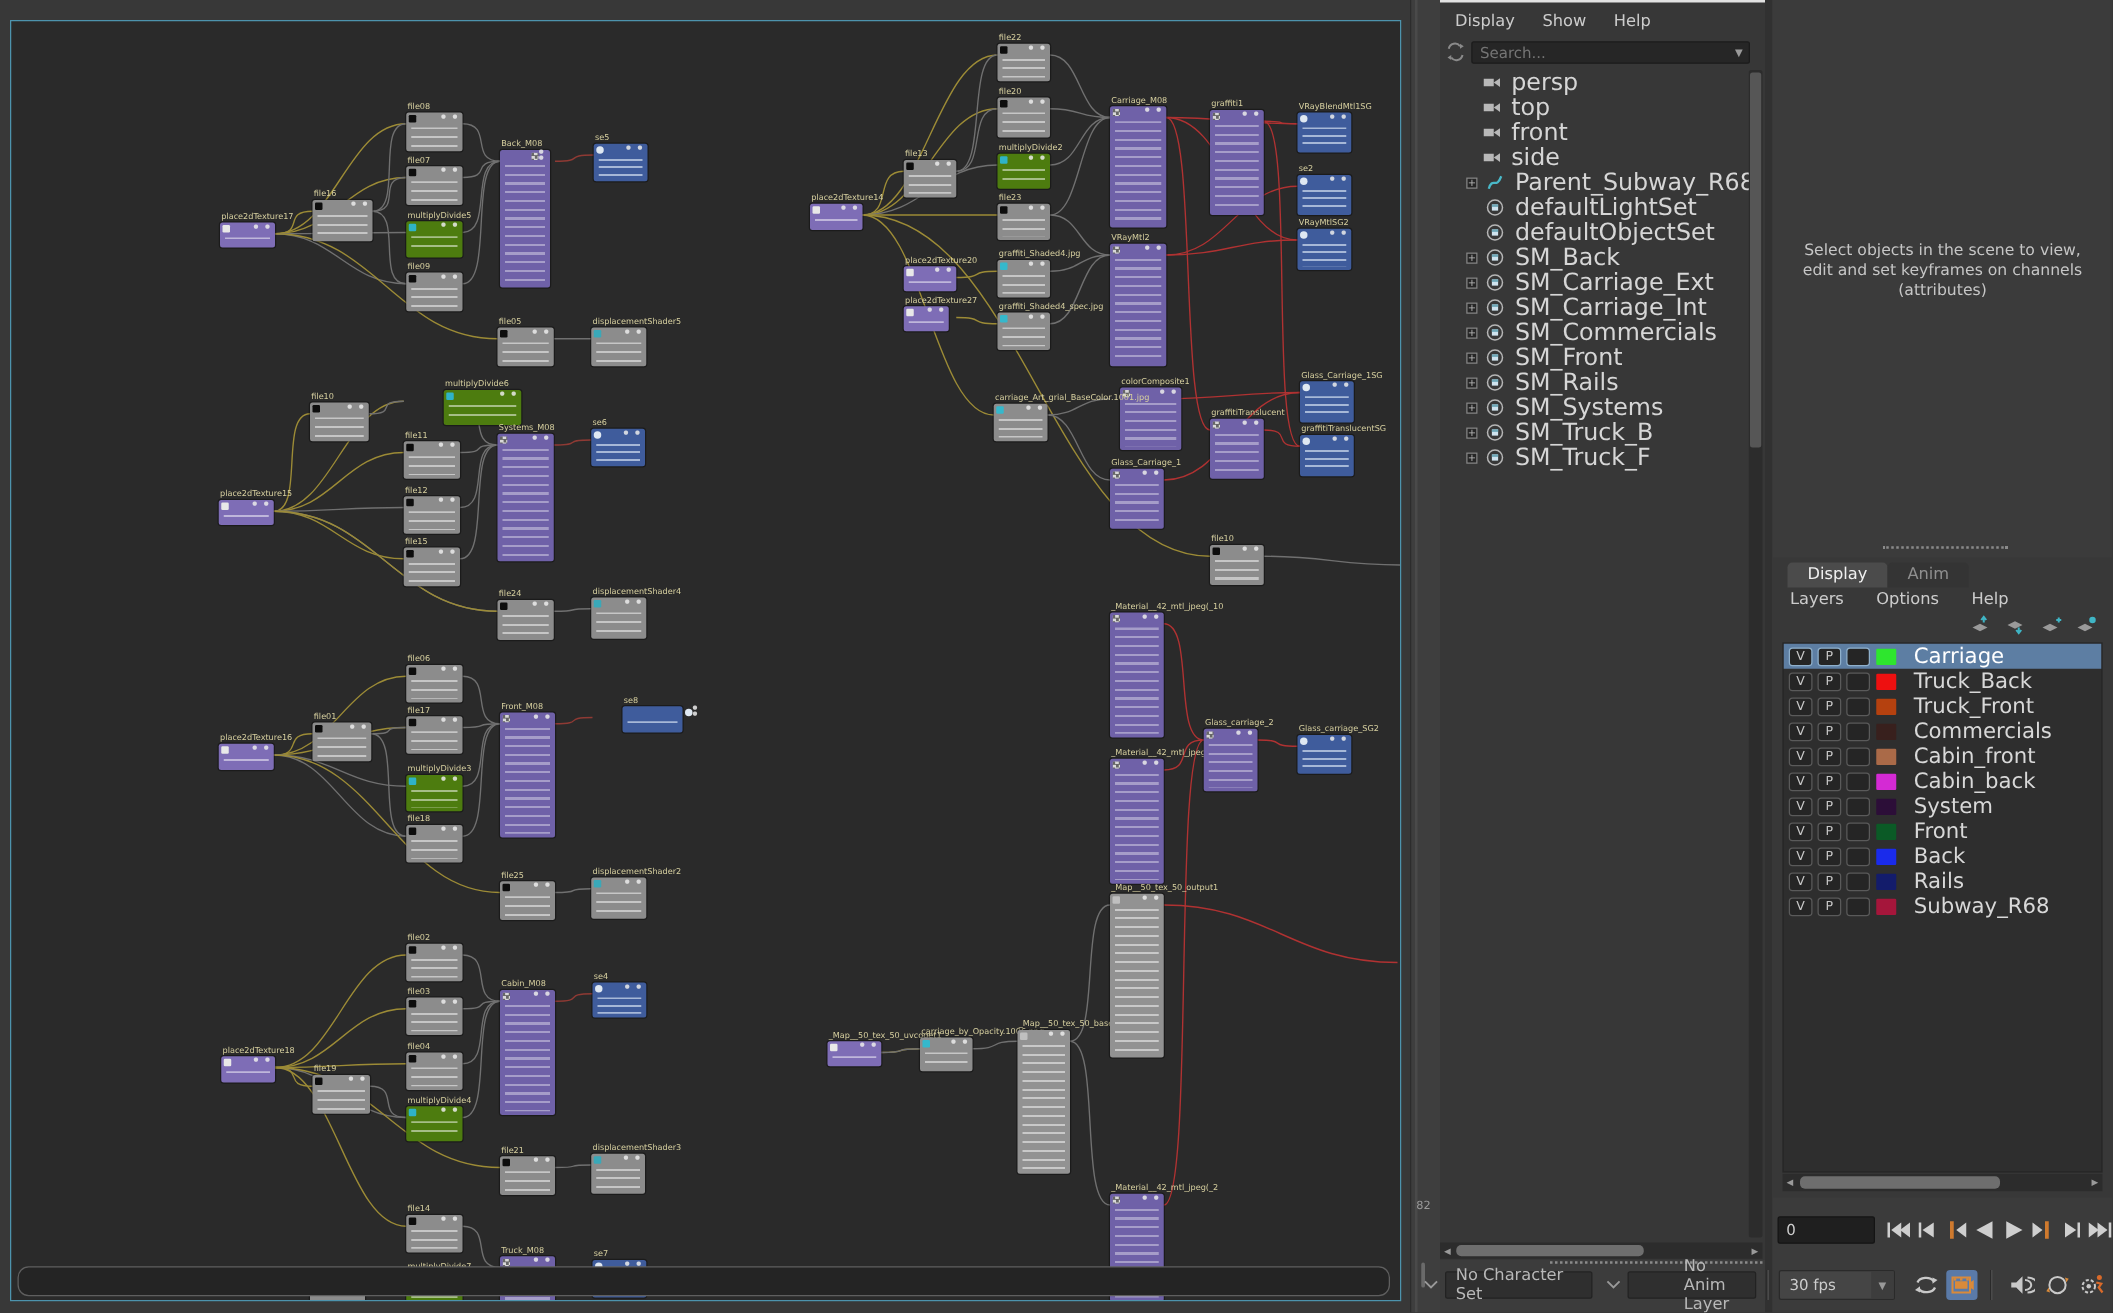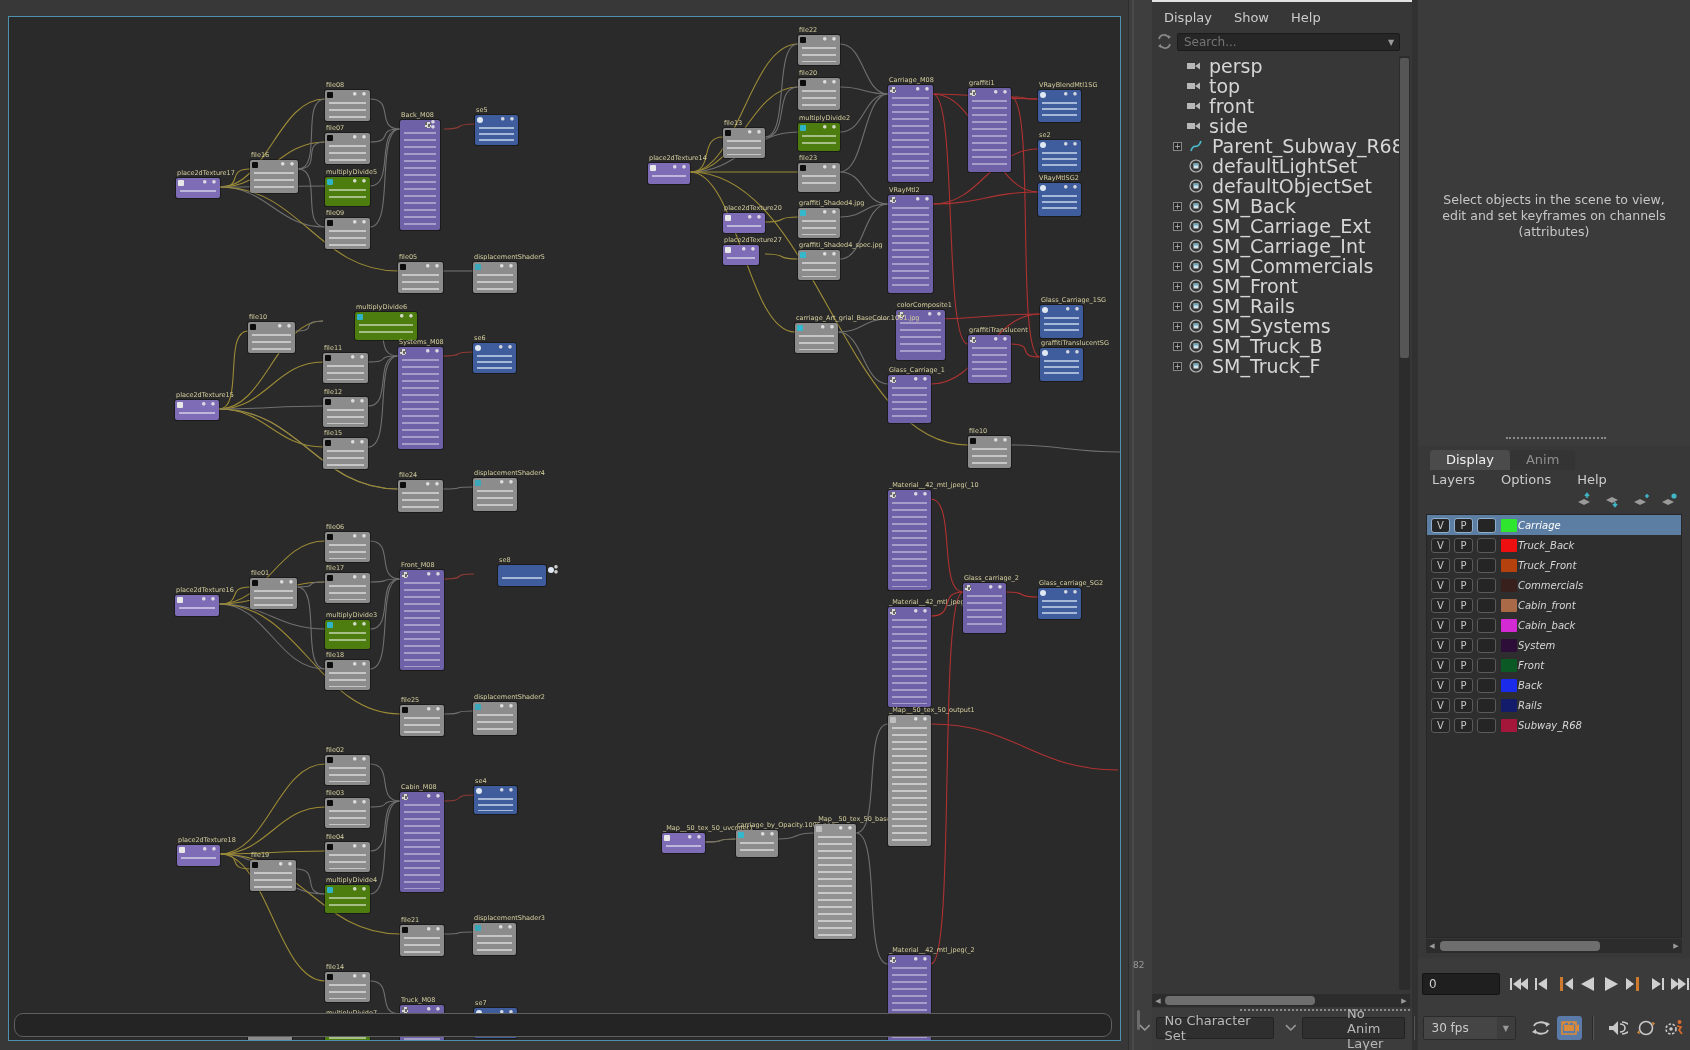--- a/index.html
+++ b/index.html
@@ -72,21 +72,21 @@
   .le-tab.inactive { background:#343434; color:#8f8f8f; }
   #le-menus { position:absolute; left:14px; top:26px; display:flex; gap:26px; }
   #le-toolbar { position:absolute; right:12px; top:46px; display:flex; gap:10px; }
   .le-tool { width:18px; height:16px; }
   #layer-list { position:absolute; left:8px; top:68px; width:256px; height:424px; background:#2e2e2e; border:1px solid #262626; }
   .layer-row { height:20px; display:flex; align-items:center; position:relative; }
   .layer-row.selected { background:#5d7ea3; }
   .lr-btn { width:19px; height:15px; margin-left:4px; background:#252525; border:1px solid #5a5a5a; border-radius:3px; color:#c8c8c8; font-size:10px; display:flex; align-items:center; justify-content:center; }
   .layer-row.selected .lr-btn { border-color:#8fb0cc; }
   .lr-swatch { width:16px; height:13px; margin-left:5px; border-radius:1px; }
-  .lr-name { margin-left:1px; font-size:10px; color:#d8d8d8;font-style:italic; }
+  .lr-name { margin-left:14px; font-size:17px; color:#d8d8d8; }
   .layer-row.selected .lr-name { color:#ffffff; }
   #layer-hscroll { position:absolute; left:8px; top:493px; width:256px; height:14px; background:#2c2c2c; display:flex; align-items:center; }
   #layer-hscroll .handle { width:160px; height:10px; background:#6e6e6e; border-radius:4px; margin-left:2px; }
   #layer-hscroll .spacer { flex:1; }
 
   
   #playback-row { position:absolute; left:0; top:962px; width:100%; height:44px; display:flex; align-items:center; }
   #frame-field { width:84px; height:22px; margin-left:4px; background:#1f1f1f; border:1px solid #141414; border-radius:2px; color:#cccccc; font-size:12px; display:flex; align-items:center; padding-left:6px; }
   #pb-buttons { display:flex; margin-left:8px; gap:2px; }
   .pb-btn { width:21px; height:26px; display:flex; align-items:center; justify-content:center; }

